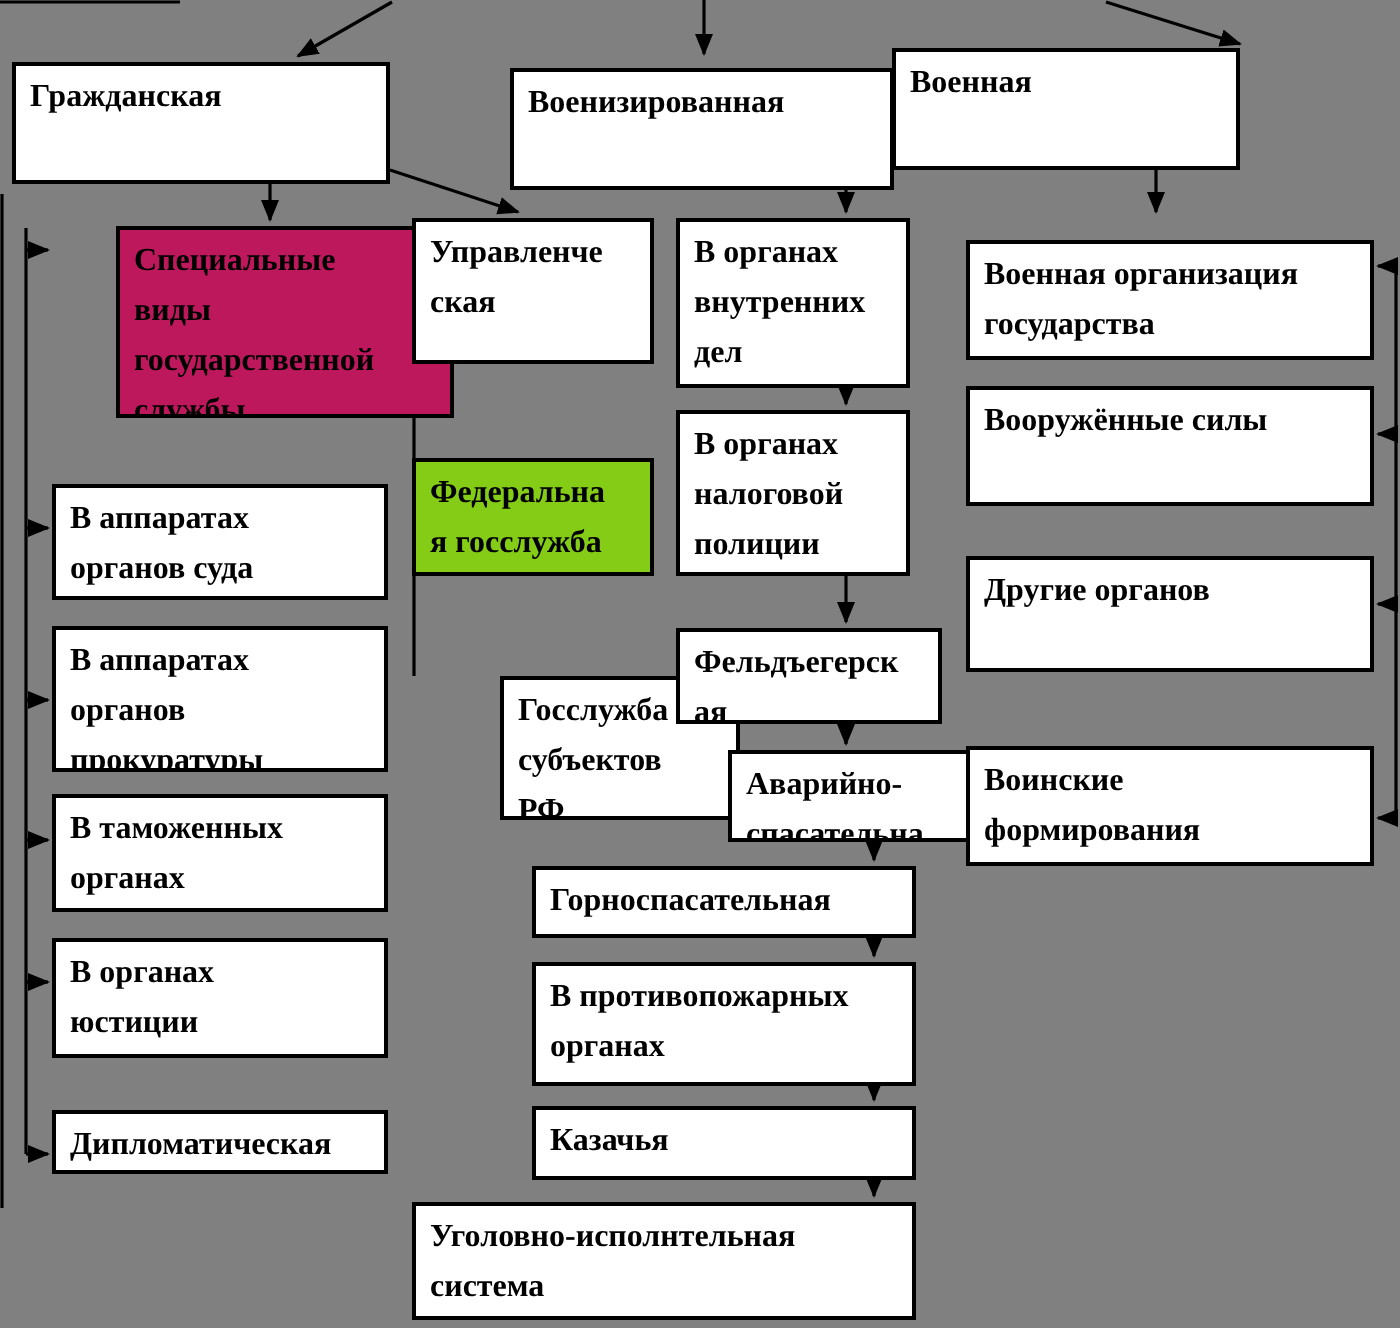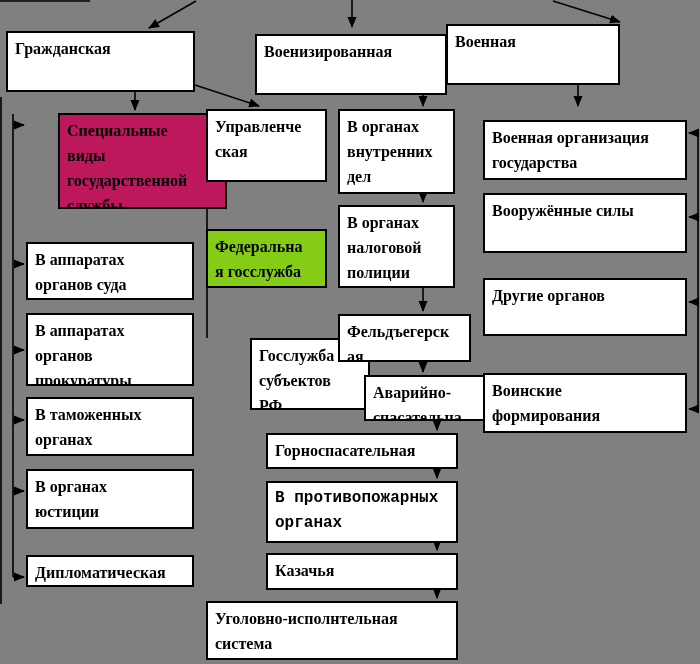--- a/index.html
+++ b/index.html
@@ -102,21 +102,21 @@
 внутренних
 дел</div>
       <div class="node" style="left: 338px; top: 205px; width: 117px; height: 83px; background: rgb(255, 255, 255); border-color: rgb(0, 0, 0);">В органах
 налоговой
 полиции</div>
       <div class="node" style="left: 338px; top: 314px; width: 133px; height: 48px; background: rgb(255, 255, 255); border-color: rgb(0, 0, 0);">Фельдъегерск
 ая</div>
       <div class="node" style="left: 336px; top: 375px; width: 123px; height: 46px; background: rgb(255, 255, 255); border-color: rgb(0, 0, 0); margin-left: 28px;">Аварийно-
 спасательна</div>
       <div class="node" style="left: 266px; top: 433px; width: 192px; height: 36px; background: rgb(255, 255, 255); border-color: rgb(0, 0, 0);">Горноспасательная</div>
-      <div class="node" style="left: 266px; top: 481px; width: 192px; height: 62px; background: rgb(255, 255, 255); border-color: rgb(0, 0, 0); font-family: Liberation Mono, monospace;">В противопожарных
+      <div class="node" style="left: 266px; top: 481px; width: 192px; height: 62px; background: rgb(255, 255, 255); border-color: rgb(0, 0, 0);">В противопожарных
 органах</div>
       <div class="node" style="left: 266px; top: 553px; width: 192px; height: 37px; background: rgb(255, 255, 255); border-color: rgb(0, 0, 0);">Казачья</div>
       <div class="node" style="left: 206px; top: 601px; width: 252px; height: 59px; background: rgb(255, 255, 255); border-color: rgb(0, 0, 0);">Уголовно-исполнтельная
 система</div>
       <div class="node" style="left: 483px; top: 120px; width: 204px; height: 60px; background: rgb(255, 255, 255); border-color: rgb(0, 0, 0);">Военная организация
 государства</div>
       <div class="node" style="left: 483px; top: 193px; width: 204px; height: 60px; background: rgb(255, 255, 255); border-color: rgb(0, 0, 0);">Вооружённые силы</div>
       <div class="node" style="left: 483px; top: 278px; width: 204px; height: 58px; background: rgb(255, 255, 255); border-color: rgb(0, 0, 0);">Другие органов</div>
       <div class="node" style="left: 483px; top: 373px; width: 204px; height: 60px; background: rgb(255, 255, 255); border-color: rgb(0, 0, 0);">Воинские
 формирования</div>

